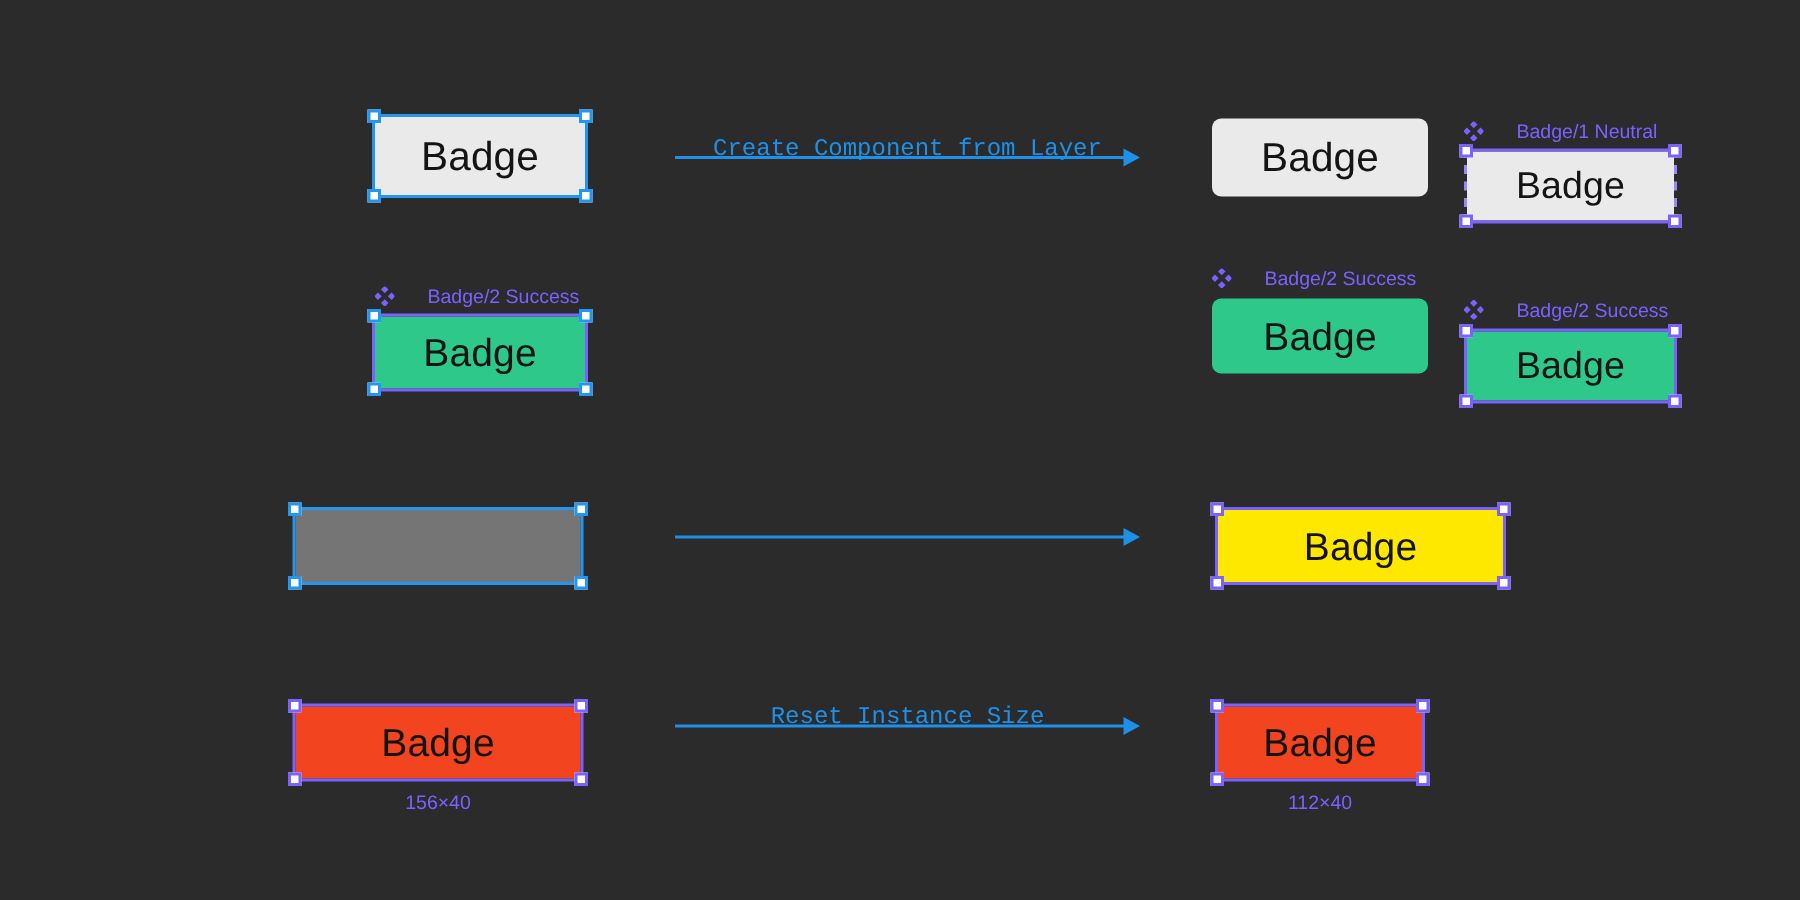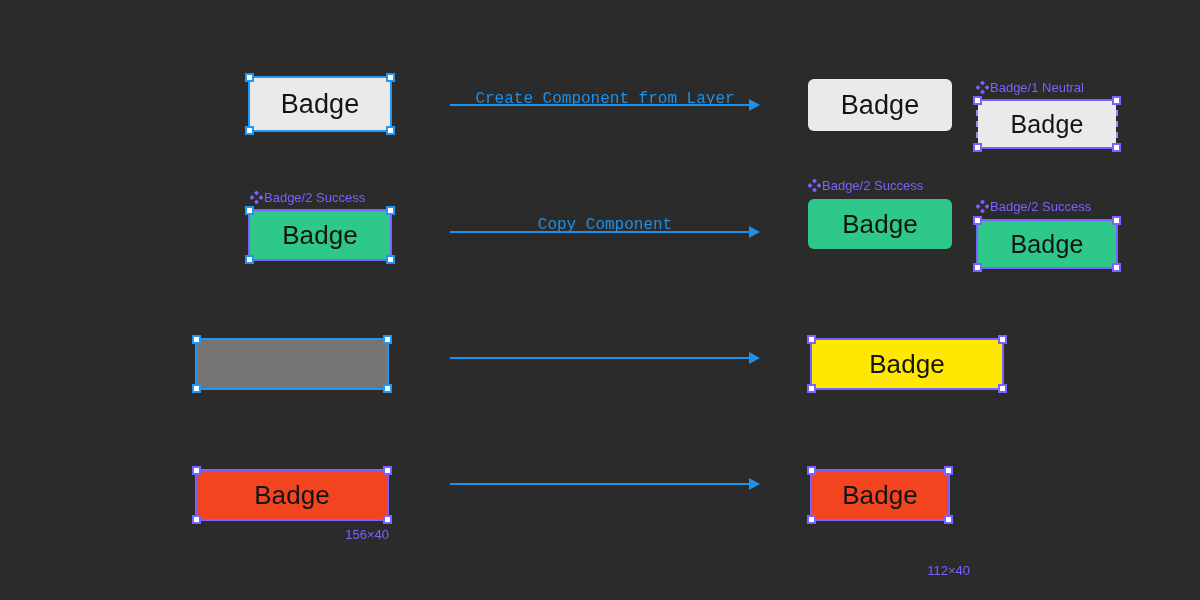--- a/index.html
+++ b/index.html
@@ -70,21 +70,21 @@
   .handle.tl { left: -5px;  top: -5px; }
   .handle.tr { right: -5px; top: -5px; }
   .handle.bl { left: -5px;  bottom: -5px; }
   .handle.br { right: -5px; bottom: -5px; }
 
   
   .comp-label {
     position: absolute;
     display: flex;
     align-items: center;
-    gap: 1px;
+    gap: 22px;
     color: #7b61ff;
     font-size: 13px;
     font-family: "Liberation Sans", sans-serif;
     white-space: nowrap;
     user-select: none;
   }
   .comp-label .glyph {
     display: inline-block;
     width: 13px;
     height: 13px;
@@ -92,21 +92,21 @@
     flex: 0 0 auto;
   }
   .comp-label .glyph svg { display: block; }
 
   
   .dim-label {
     position: absolute;
     color: #7b61ff;
     font-size: 13px;
     font-family: "Liberation Sans", sans-serif;
-    text-align: right;
+    text-align: center;
     white-space: nowrap;
     user-select: none;
   }
 
   
   .arrow-group { position: absolute; }
   .arrow-label {
     position: absolute;
     left: 0;
     right: 0;
@@ -189,25 +189,20 @@
     <span>Badge/2 Success</span>
   </div>
   <div class="badge sq" style="left:250px; top:211px; width:140px; height:48px; background:#2ec98a; font-size:26px;">Badge</div>
   <div class="sel sel-purple-solid" style="left:248px; top:209px; width:144px; height:52px;">
     <span class="handle blue tl"></span>
     <span class="handle blue tr"></span>
     <span class="handle blue bl"></span>
     <span class="handle blue br"></span>
   </div>
 
-  <div class="arrow-group" style="left:450px; top:200px; width:310px; height:34px;">
-    <div class="arrow-label">Copy Component</div>
-    <div class="arrow-line" style="top:31px; width:300px;"></div>
-    <div class="arrow-head" style="left:299px; top:26px;"></div>
-  </div>
 
   <div class="comp-label" style="left:808px; top:178px;">
     <span class="glyph">
       <svg width="13" height="13" viewBox="0 0 14 14" aria-hidden="true">
         <g fill="#7b61ff">
           <rect x="5.1" y="0.2" width="3.8" height="3.8" transform="rotate(45 7 2.1)"></rect>
           <rect x="5.1" y="10.0" width="3.8" height="3.8" transform="rotate(45 7 11.9)"></rect>
           <rect x="0.2" y="5.1" width="3.8" height="3.8" transform="rotate(45 2.1 7)"></rect>
           <rect x="10.0" y="5.1" width="3.8" height="3.8" transform="rotate(45 11.9 7)"></rect>
         </g>
@@ -262,26 +257,27 @@
   <div class="badge sq" style="left:197px; top:471px; width:190px; height:48px; background:#f2451f; font-size:26px;">Badge</div>
   <div class="sel sel-purple-solid" style="left:195px; top:469px; width:194px; height:52px;">
     <span class="handle purple tl"></span>
     <span class="handle purple tr"></span>
     <span class="handle purple bl"></span>
     <span class="handle purple br"></span>
   </div>
   <div class="dim-label" style="left:195px; top:527px; width:194px;">156×40</div>
 
   <div class="arrow-group" style="left:450px; top:453px; width:310px; height:34px;">
+    <div class="arrow-label">Reset Instance Size</div>
     <div class="arrow-line" style="top:30px; width:300px;"></div>
     <div class="arrow-head" style="left:299px; top:25px;"></div>
   </div>
 
   <div class="badge sq" style="left:812px; top:471px; width:136px; height:48px; background:#f2451f; font-size:26px;">Badge</div>
   <div class="sel sel-purple-solid" style="left:810px; top:469px; width:140px; height:52px;">
     <span class="handle purple tl"></span>
     <span class="handle purple tr"></span>
     <span class="handle purple bl"></span>
     <span class="handle purple br"></span>
   </div>
-  <div class="dim-label" style="left:830px; top:527px; width:140px;margin-top:36px;">112×40</div>
+  <div class="dim-label" style="left:810px; top:527px; width:140px;">112×40</div>
 
 </div>
 
 </body></html>

